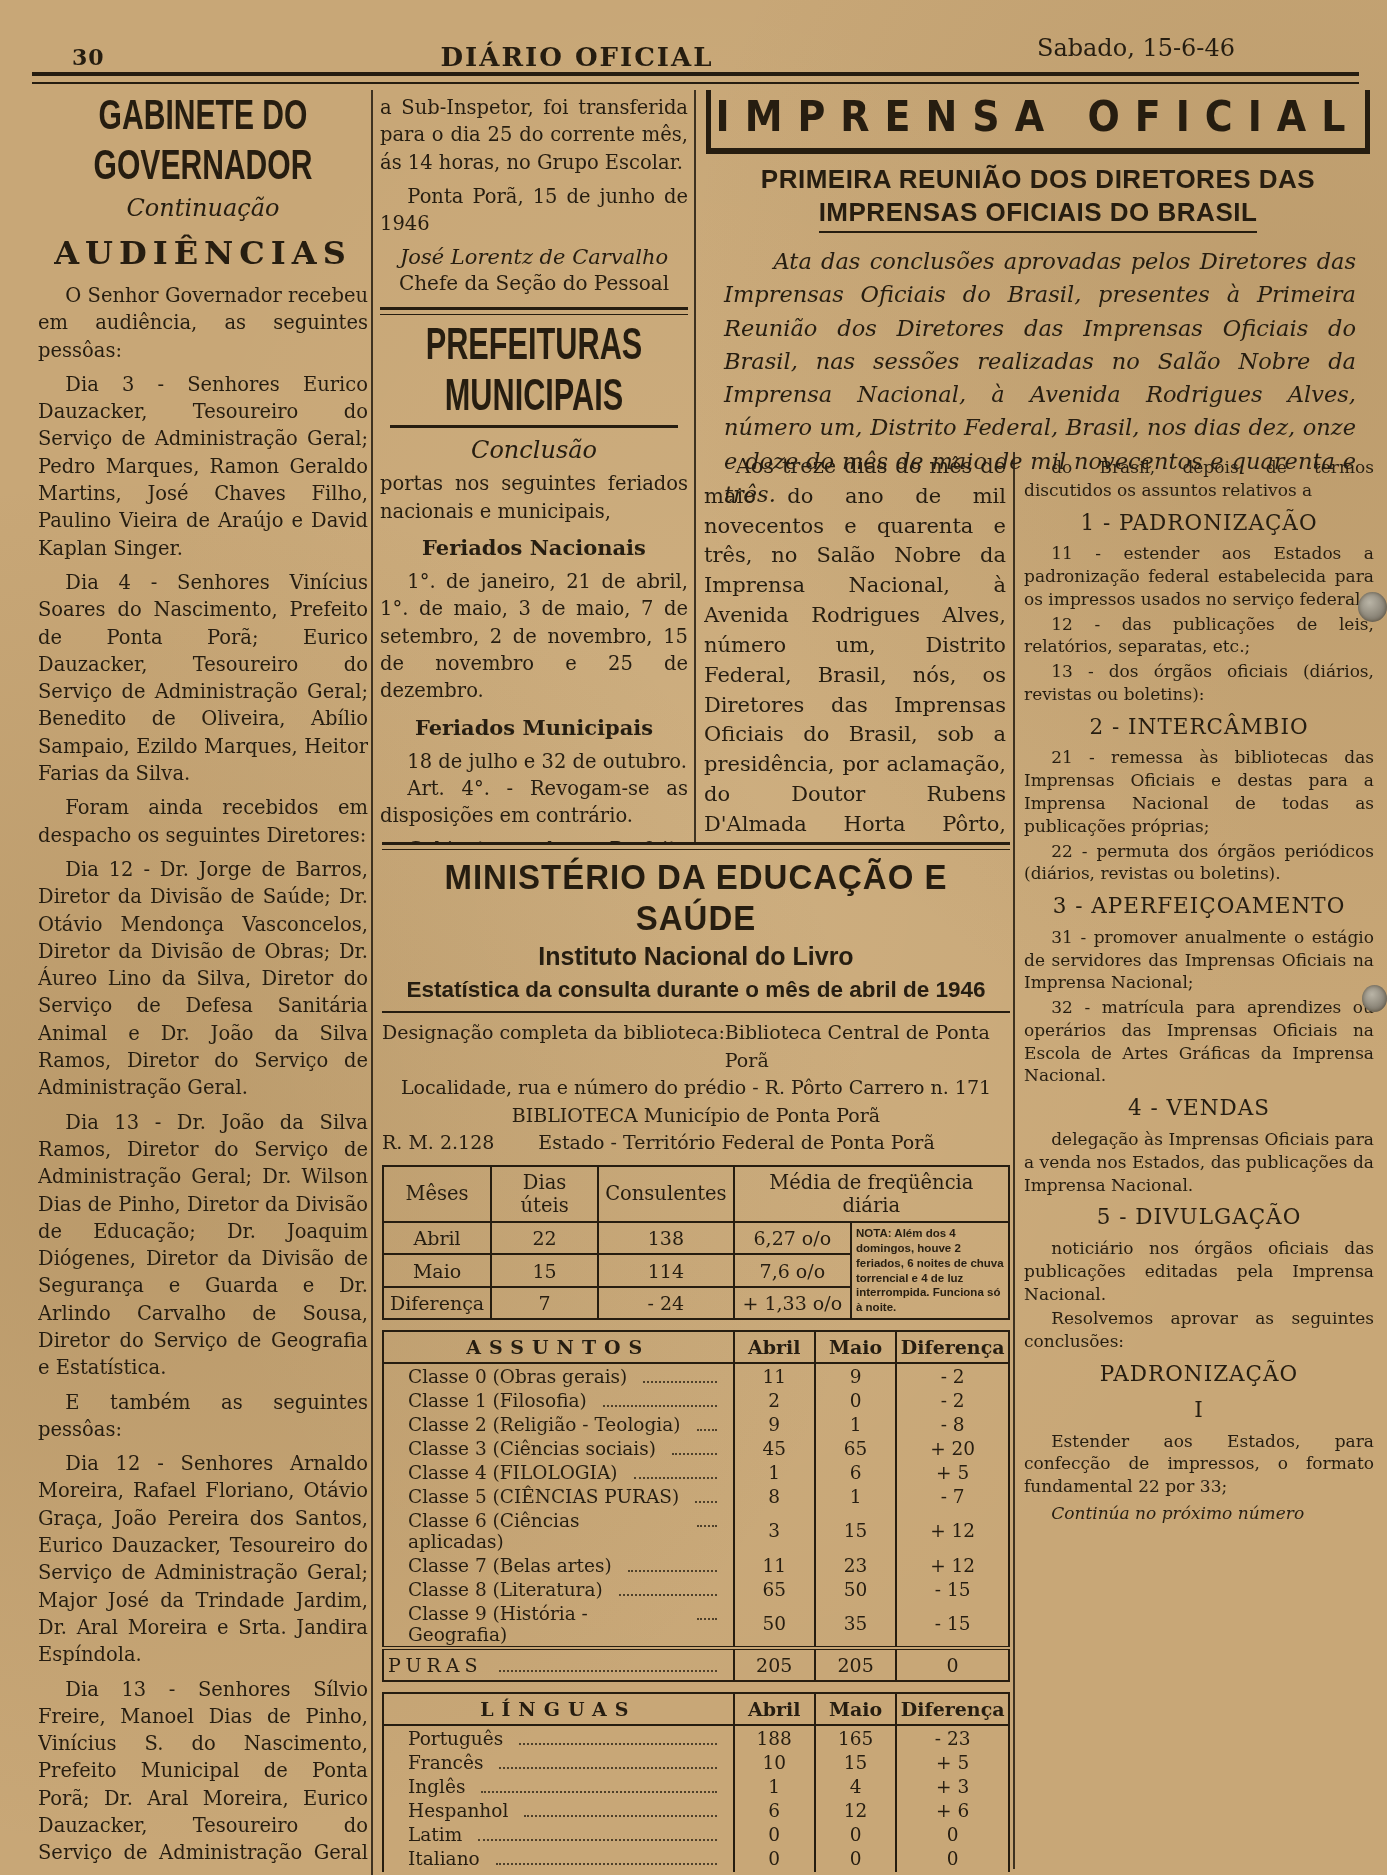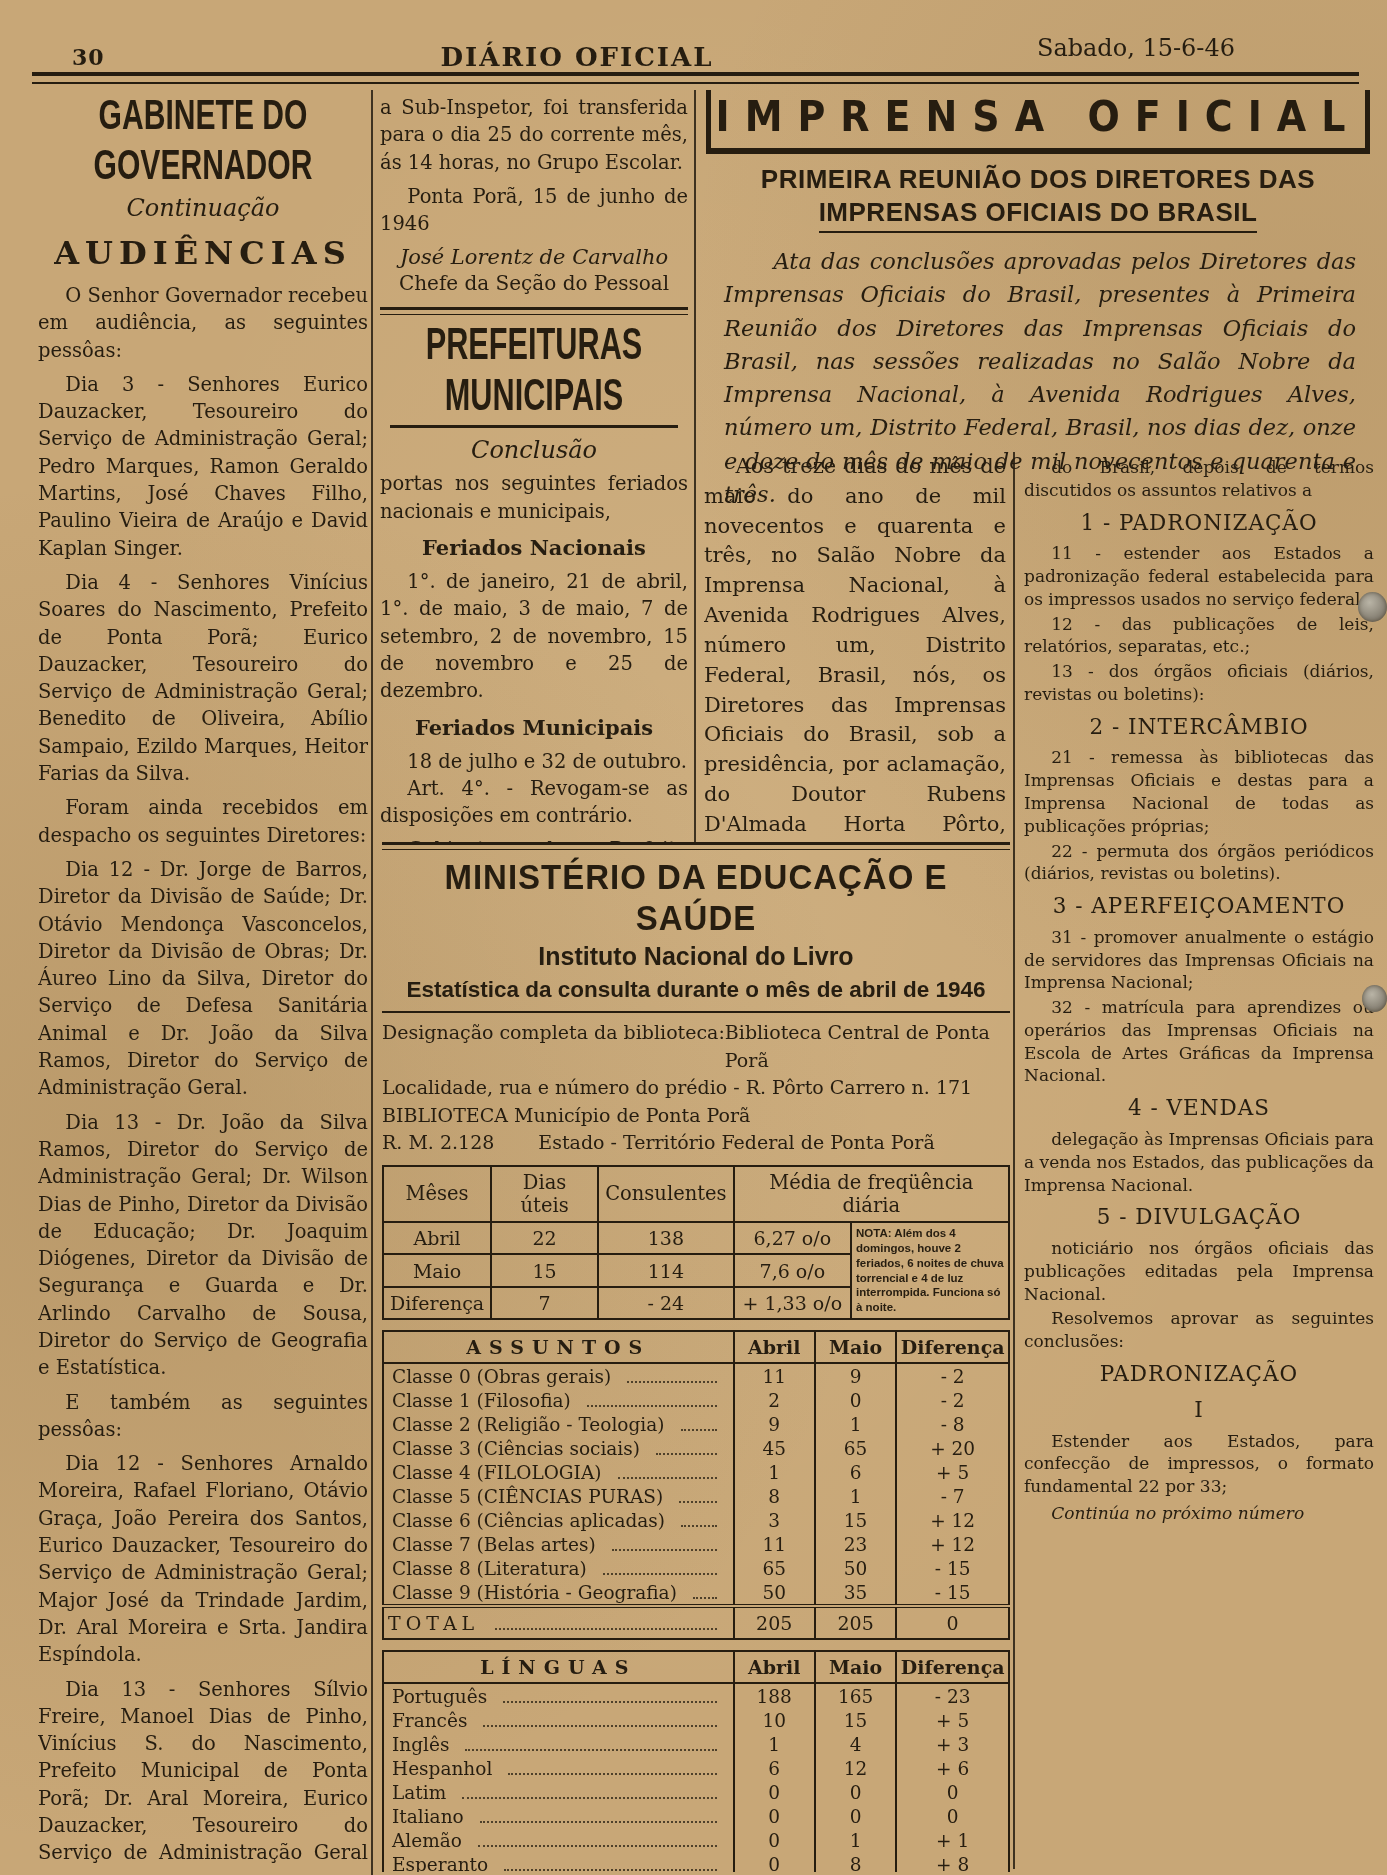--- a/index.html
+++ b/index.html
@@ -42,32 +42,32 @@
   .hr2{border:0;border-top:3px solid #261d10;border-bottom:1.5px solid #261d10;height:4px;margin:12px 0;}
   .subhead{font-weight:bold;text-align:center;font-size:21px;margin:10px 0 8px;}
 
   .min-title{font-family:"Liberation Sans", sans-serif;font-weight:700;font-size:33px;text-align:center;letter-spacing:1px;transform:scaleY(1.08);margin:10px 0 6px;}
   .min-sub{font-family:"Liberation Sans", sans-serif;font-weight:700;font-size:25px;text-align:center;margin:2px 0 6px;}
   .min-stat{font-family:"Liberation Sans", sans-serif;font-weight:700;font-size:22.5px;text-align:center;margin:2px 0 8px;}
   .min-rule{border:0;border-top:2.5px solid #261d10;margin:6px 0;}
   .info-line{font-size:19px;line-height:1.45;display:flex;}
   .info-line .lab{white-space:nowrap;}
   .info-line .val{margin-left:auto;}
-  .info-center{justify-content:flex-start;text-align:center;}
+  .info-center{justify-content:center;text-align:center;}
   .info-gap{gap:44px;}
   table{border-collapse:collapse;width:100%;margin:8px 0 0;}
   .stat-table{border:2.5px solid #261d10;}
   .stat-table th,.stat-table td{border:2px solid #261d10;font-size:19px;padding:4px 6px;text-align:center;font-weight:normal;}
   .stat-table th{font-size:19.5px;}
   td.nota{font-family:"Liberation Sans", sans-serif;font-size:11.5px;font-weight:bold;line-height:1.3;text-align:left;padding:3px 4px;width:148px;}
   .data-table{border:2.5px solid #261d10;margin-top:10px;}
   .data-table th{border-bottom:2.5px solid #261d10;font-size:19px;padding:4px 2px;}
   .data-table th.lblh{letter-spacing:8px;font-weight:bold;}
   .data-table td{font-size:18.5px;padding:1.5px 4px;text-align:center;}
-  .data-table td.lbl{text-align:left;padding-left:8px;}
+  .data-table td.lbl{text-align:left;padding-left:24px;}
   .data-table .vb{border-left:2px solid #261d10;}
   .lbl-flex{display:flex;align-items:baseline;}
   .leader{flex:1;border-bottom:2px dotted rgba(38,29,16,.75);margin:0 12px 4px 16px;min-width:20px;}
   tr.total td{border-top:4px double #261d10;font-size:19px;padding:4px;}
   td.total-lbl{text-align:left;padding-left:8px;letter-spacing:5px;}
 
   .imprensa-box{position:relative;border-bottom:6px solid #261d10;padding:6px 0 10px;margin:0 0 10px;}
   .imprensa-box::before,.imprensa-box::after{content:"";position:absolute;top:2px;bottom:-6px;width:5px;background:#261d10;}
   .imprensa-box::before{left:0;} .imprensa-box::after{right:0;}
   .imprensa-txt{font-family:"DejaVu Sans", sans-serif;font-weight:700;font-size:38px;letter-spacing:15px;text-align:center;transform:scaleY(1.12);display:block;}
@@ -296,21 +296,21 @@
                 <span class="leader"></span>
               </span>
             </td>
             <td class="vb">50</td>
             <td class="vb">35</td>
             <td class="vb">- 15</td>
           </tr>
       <tr class="total">
         <td class="total-lbl">
               <span class="lbl-flex">
-                <span>TOTAL</span>
+                <span>PURAS</span>
                 <span class="leader"></span>
               </span>
             </td>
         <td class="vb">205</td>
         <td class="vb">205</td>
         <td class="vb">0</td>
       </tr>
     </tbody>
       </table>
 

